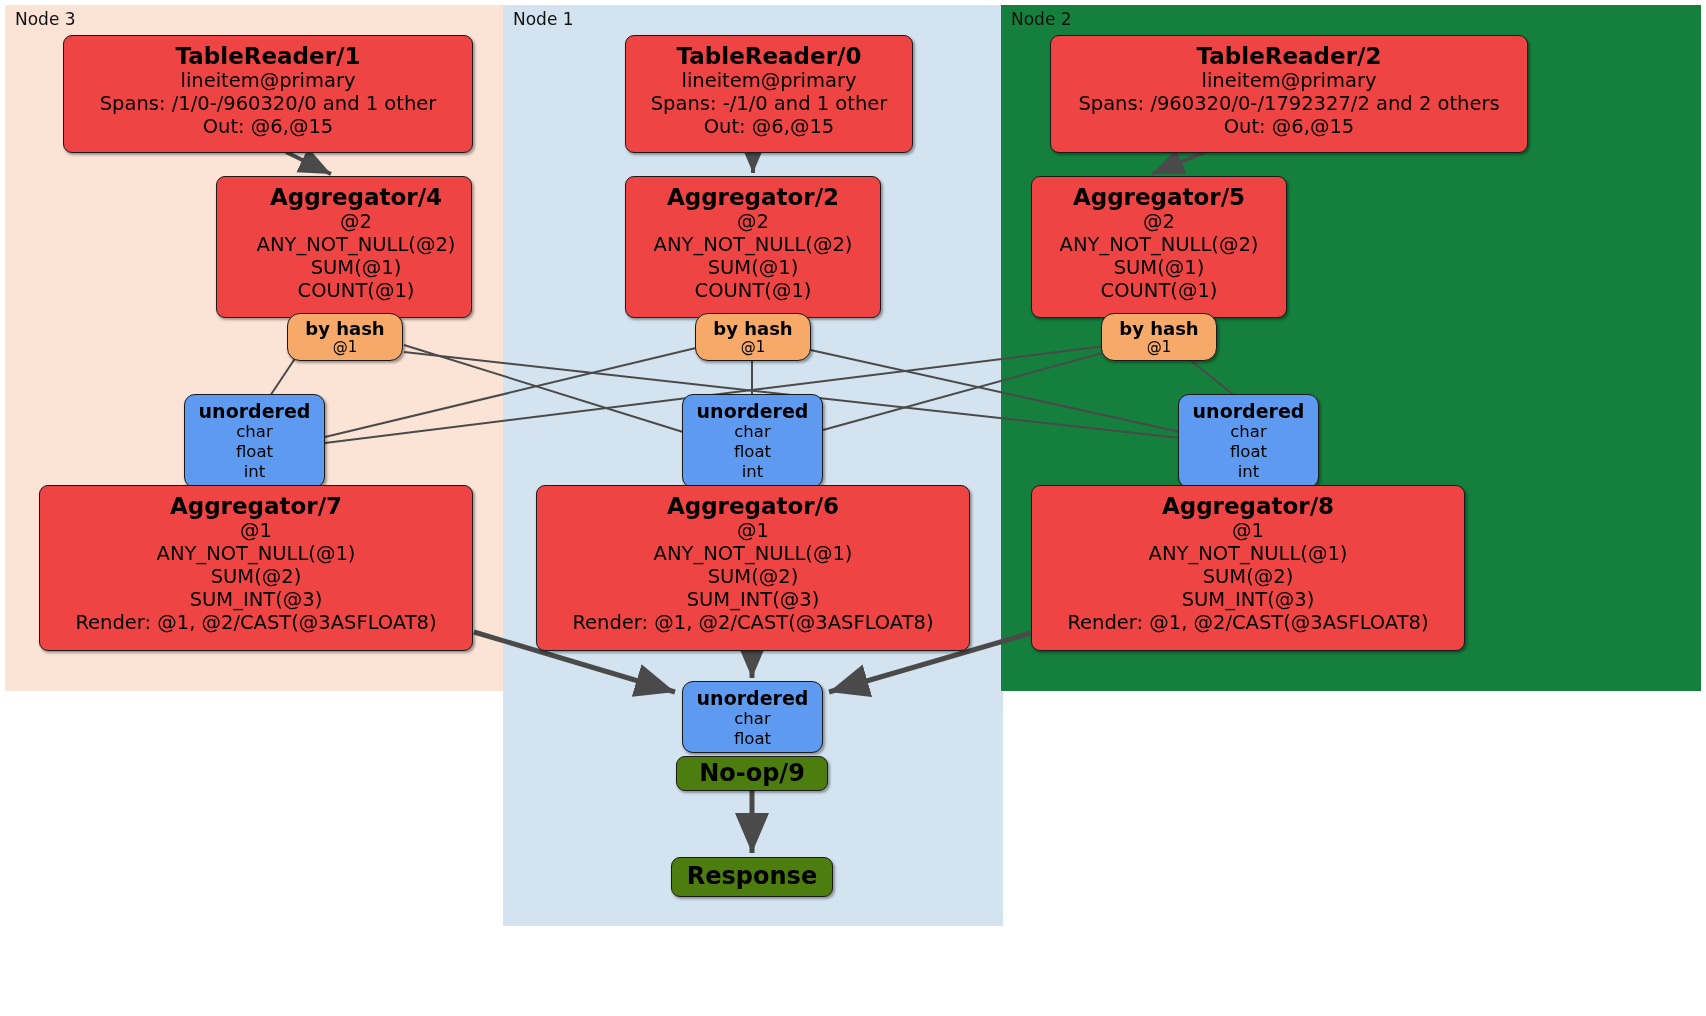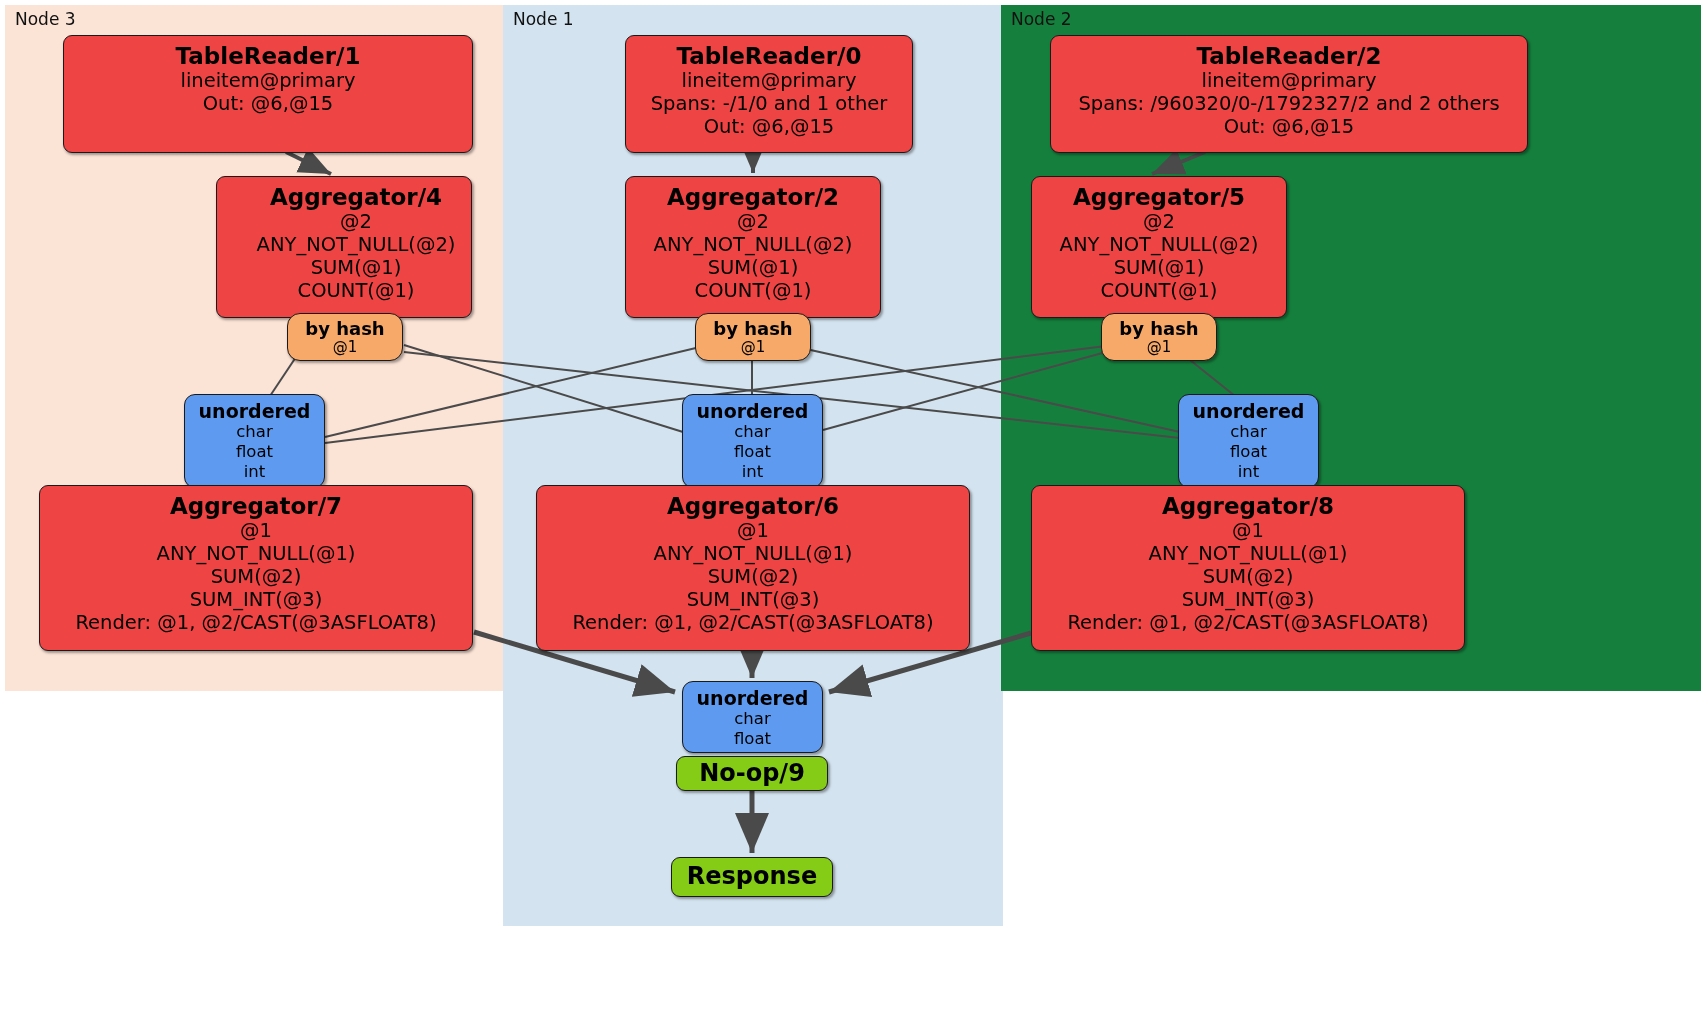--- a/index.html
+++ b/index.html
@@ -40,21 +40,21 @@
   .router .ttl{font-weight:bold;font-size:18px;line-height:1.1;color:#000;}
   .router .ln{font-size:15px;line-height:1.15;color:#000;}
 
   .sync{
     background:#5e9bf0;border-radius:11px;padding-top:6px;
     border:1.6px solid #1a1a1a;
   }
   .sync .ttl{font-weight:bold;font-size:19px;line-height:1.12;color:#000;}
   .sync .ln{font-size:16.5px;line-height:1.2;color:#000;}
 
-  .small-proc{background:#84cc16;justify-content:center;padding:0;}
+  .small-proc{background:#4d7c0f;justify-content:center;padding:0;}
   .small-proc .ttl{font-weight:bold;font-size:24px;color:#000;}
 </style>
 </head>
 <body>
 
 <div id="stage">
 
   <div class="panel" style="left:5px;top:5px;width:500px;height:686px;background:#fbe3d6;">
     <div class="panel-label">Node 3</div>
   </div>
@@ -96,20 +96,21 @@
     <path d="M474,632 L675,692" stroke="#4a4a4a" stroke-width="5" fill="none" marker-end="url(#ahs)"></path>
     <path d="M752,651 L752,678" stroke="#4a4a4a" stroke-width="5" fill="none" marker-end="url(#ahs)"></path>
     <path d="M1031,633 L829,692" stroke="#4a4a4a" stroke-width="5" fill="none" marker-end="url(#ahs)"></path>
 
     <path d="M752,789 L752,853" stroke="#4a4a4a" stroke-width="5" fill="none" marker-end="url(#ahs)"></path>
   </svg>
 
   <div class="box proc" style="left:63px;top:35px;width:410px;height:118px;">
     <div class="ttl">TableReader/1</div>
     <div class="ln">lineitem@primary</div>
+    <div class="ln">Spans: /1/0-/960320/0 and 1 other</div>
     <div class="ln">Out: @6,@15</div>
   </div>
 
   <div class="box proc" style="left:625px;top:35px;width:288px;height:118px;">
     <div class="ttl">TableReader/0</div>
     <div class="ln">lineitem@primary</div>
     <div class="ln">Spans: -/1/0 and 1 other</div>
     <div class="ln">Out: @6,@15</div>
   </div>
 

